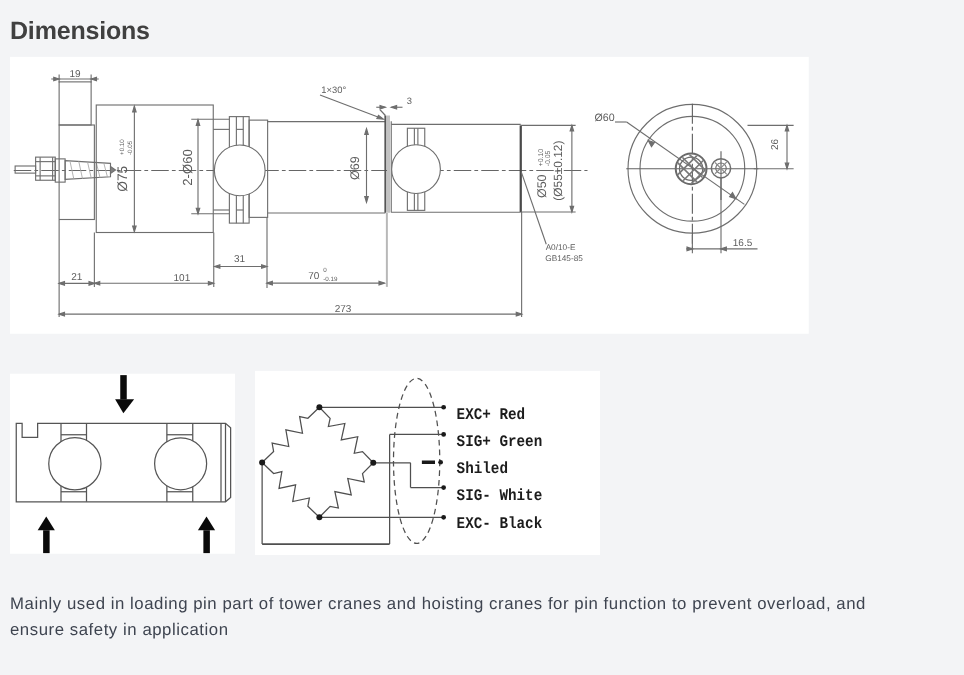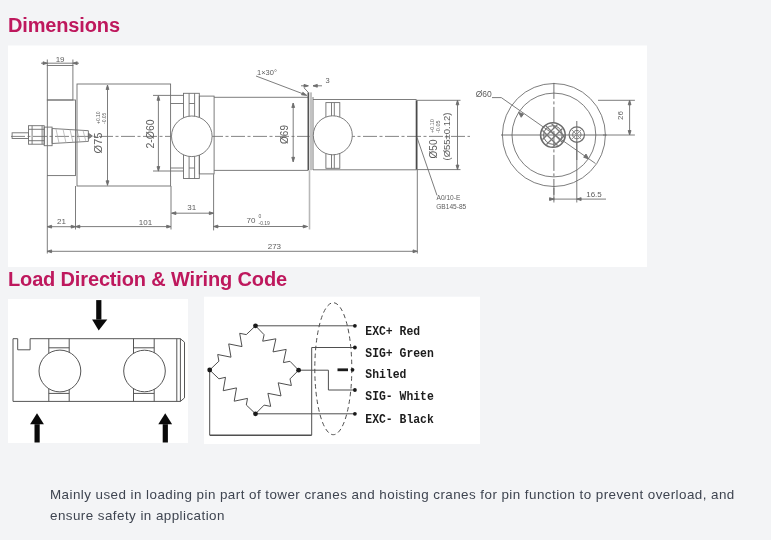--- a/index.html
+++ b/index.html
@@ -1,27 +1,26 @@
 <!DOCTYPE html>
 <html><head>
 <meta charset="utf-8">
 <style>
   html,body{margin:0;padding:0;}
   body{width:771px;height:540px;background:#f3f4f6;font-family:"Liberation Sans",sans-serif;overflow:hidden;}
   .page{position:relative;width:771px;height:540px;}
-  .hd{position:absolute;left:8px;color:#be185d;font-size:20px;font-weight:bold;letter-spacing:-0.15px;white-space:nowrap;}
+  .hd{position:absolute;left:8px;color:#404040;font-size:20px;font-weight:bold;letter-spacing:-0.15px;white-space:nowrap;}
   .para{position:absolute;left:8px;color:#3e4450;font-size:13.4px;letter-spacing:0.45px;line-height:21px;white-space:nowrap;}
   svg{position:absolute;left:0;top:0;}
 </style>
 </head>
 <body>
 <div class="page">
   <div class="hd" id="h1t" style="top:13.5px;">Dimensions</div>
-  <div class="hd" id="h2t" style="top:267.5px;">Load Direction &amp; Wiring Code</div>
-  <div class="para" style="top:484px;margin-left:42px;">Mainly used in loading pin part of tower cranes and hoisting cranes for pin function to prevent overload, and<br>ensure safety in application</div>
+  <div class="para" style="top:472px;">Mainly used in loading pin part of tower cranes and hoisting cranes for pin function to prevent overload, and<br>ensure safety in application</div>
   <svg width="771" height="540" viewBox="0 0 771 540">
 
     <rect x="8" y="45.5" width="639" height="221.5" fill="#ffffff"></rect>
     <rect x="8" y="299" width="180" height="144" fill="#ffffff"></rect>
     <rect x="204" y="296.7" width="276" height="147.3" fill="#ffffff"></rect>
     <g id="drawing" stroke="#6e6e6e" stroke-width="0.9" fill="none">
 
       <path d="M11,136.4 H470" stroke="#666666" stroke-width="0.8" stroke-dasharray="14,2.5,3,2.5"></path>
 
       <rect x="12.1" y="132.8" width="16.4" height="5.7"></rect>

